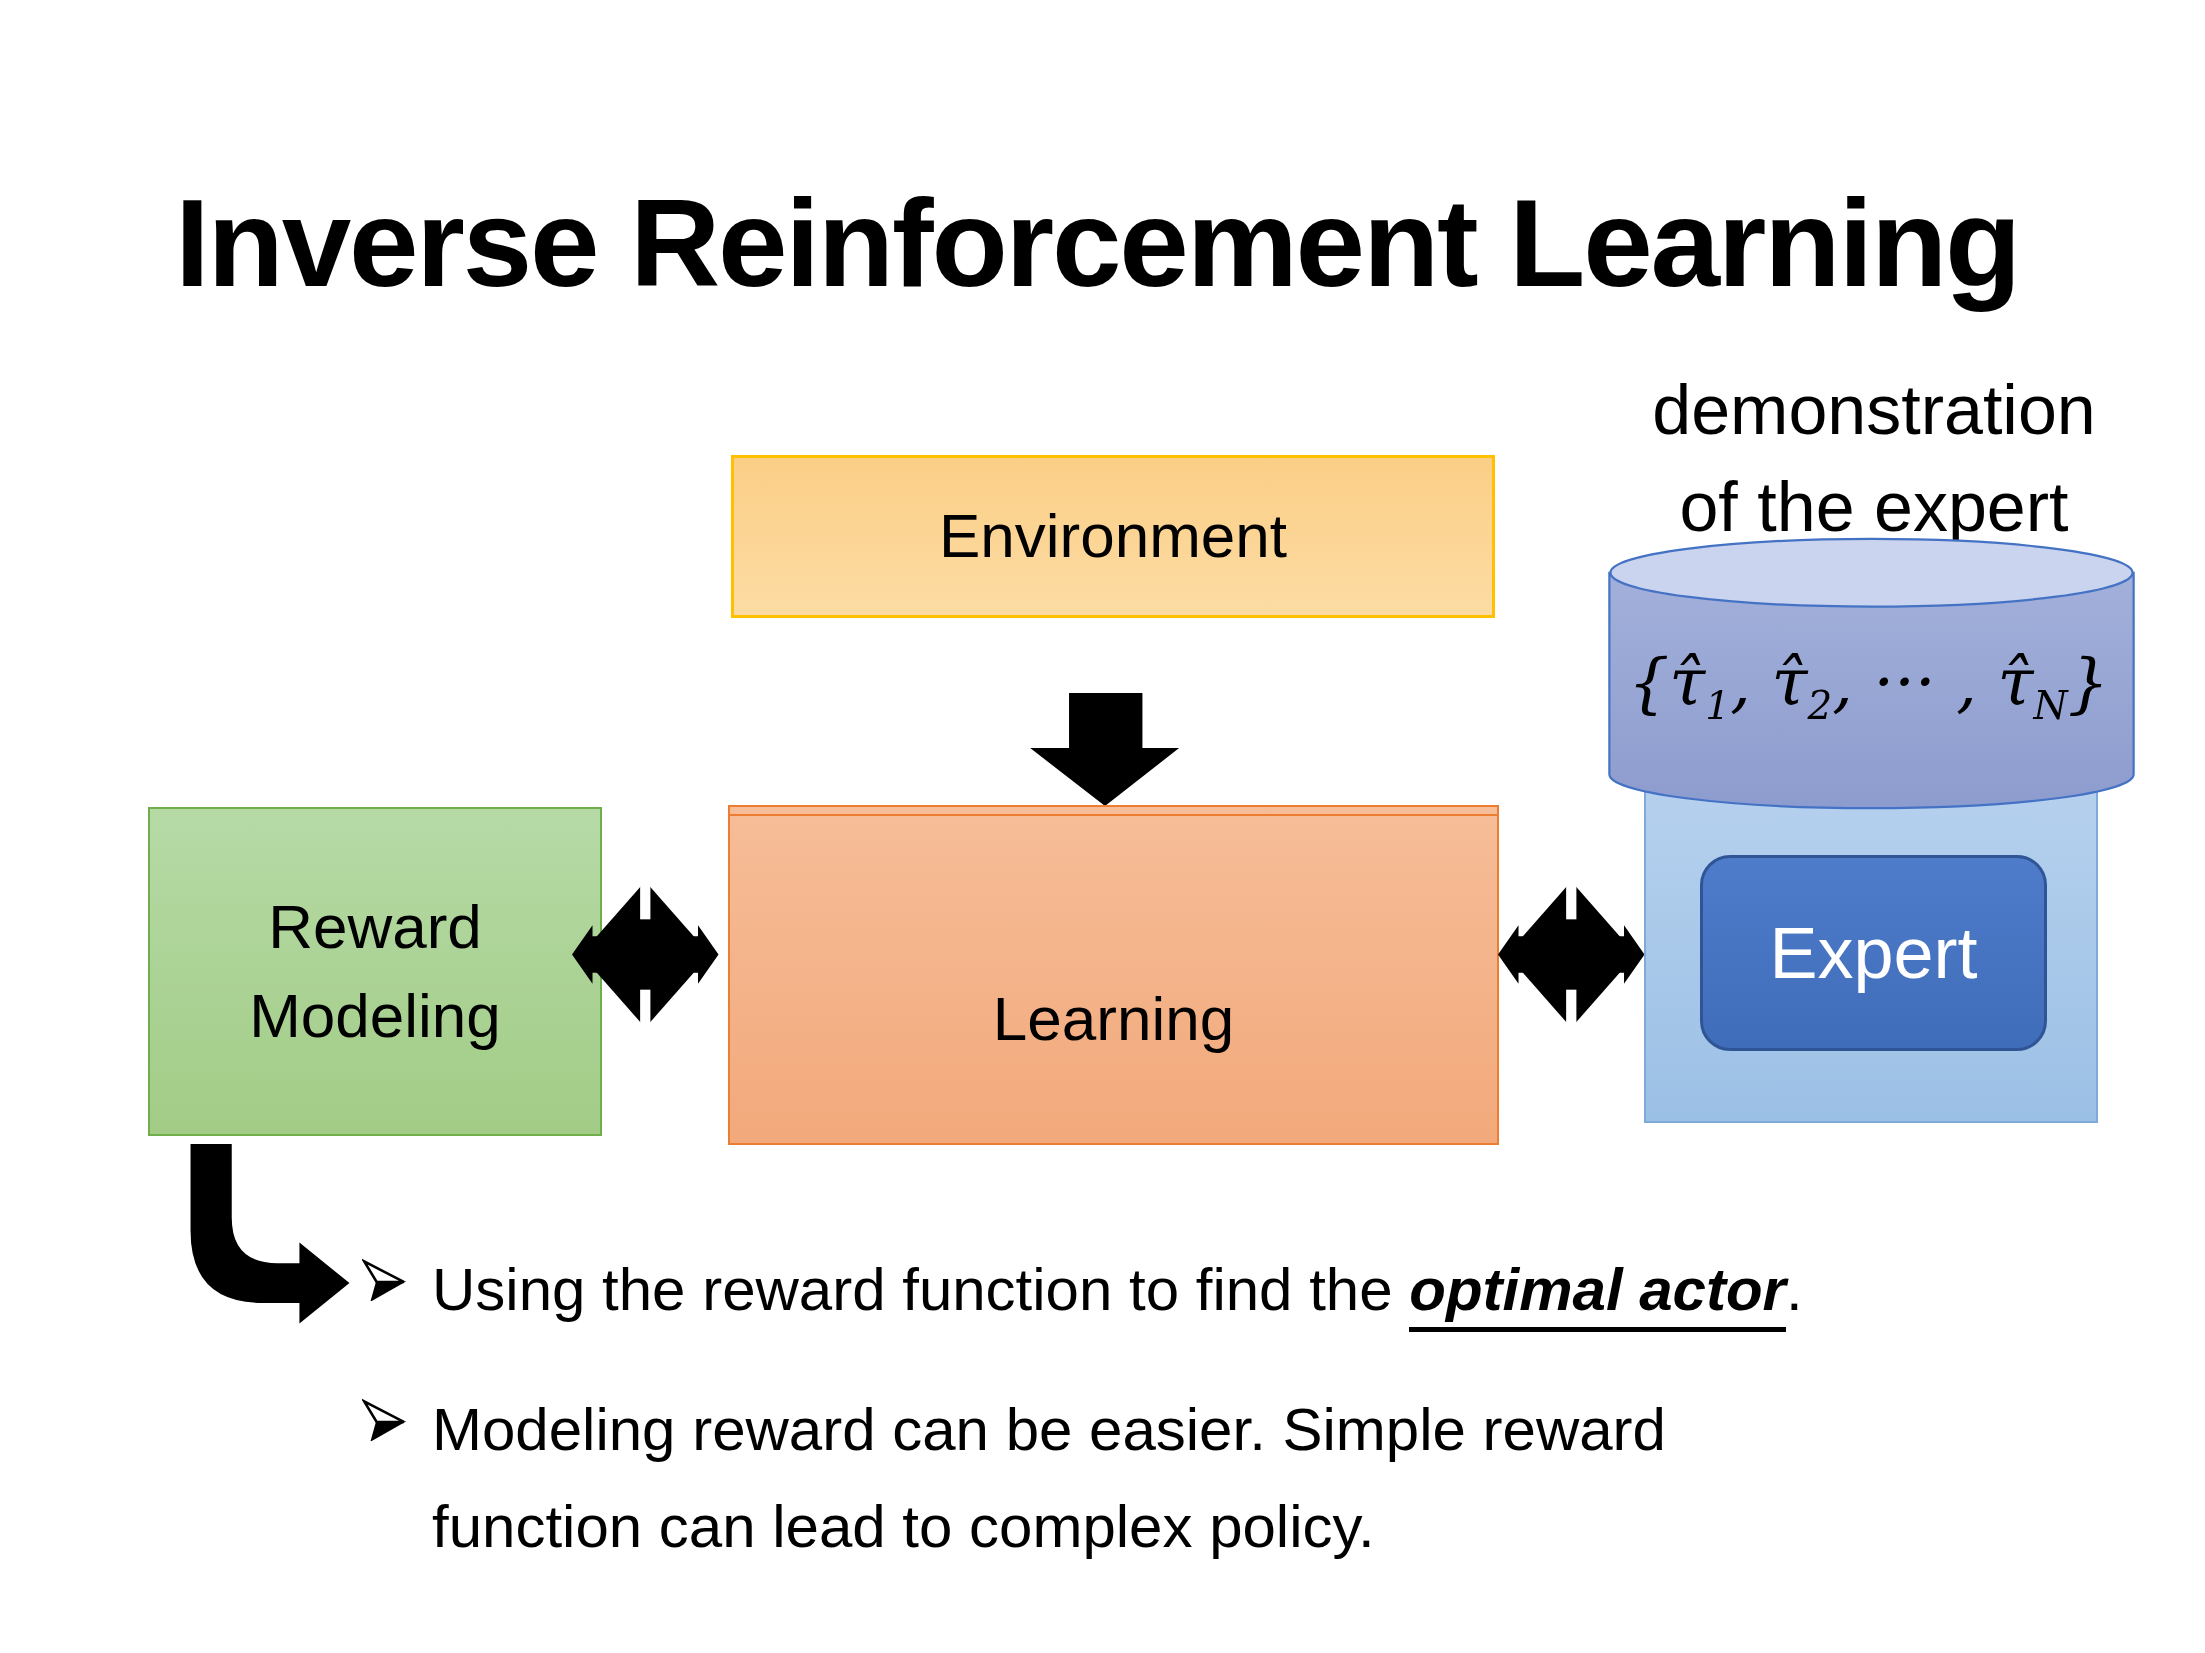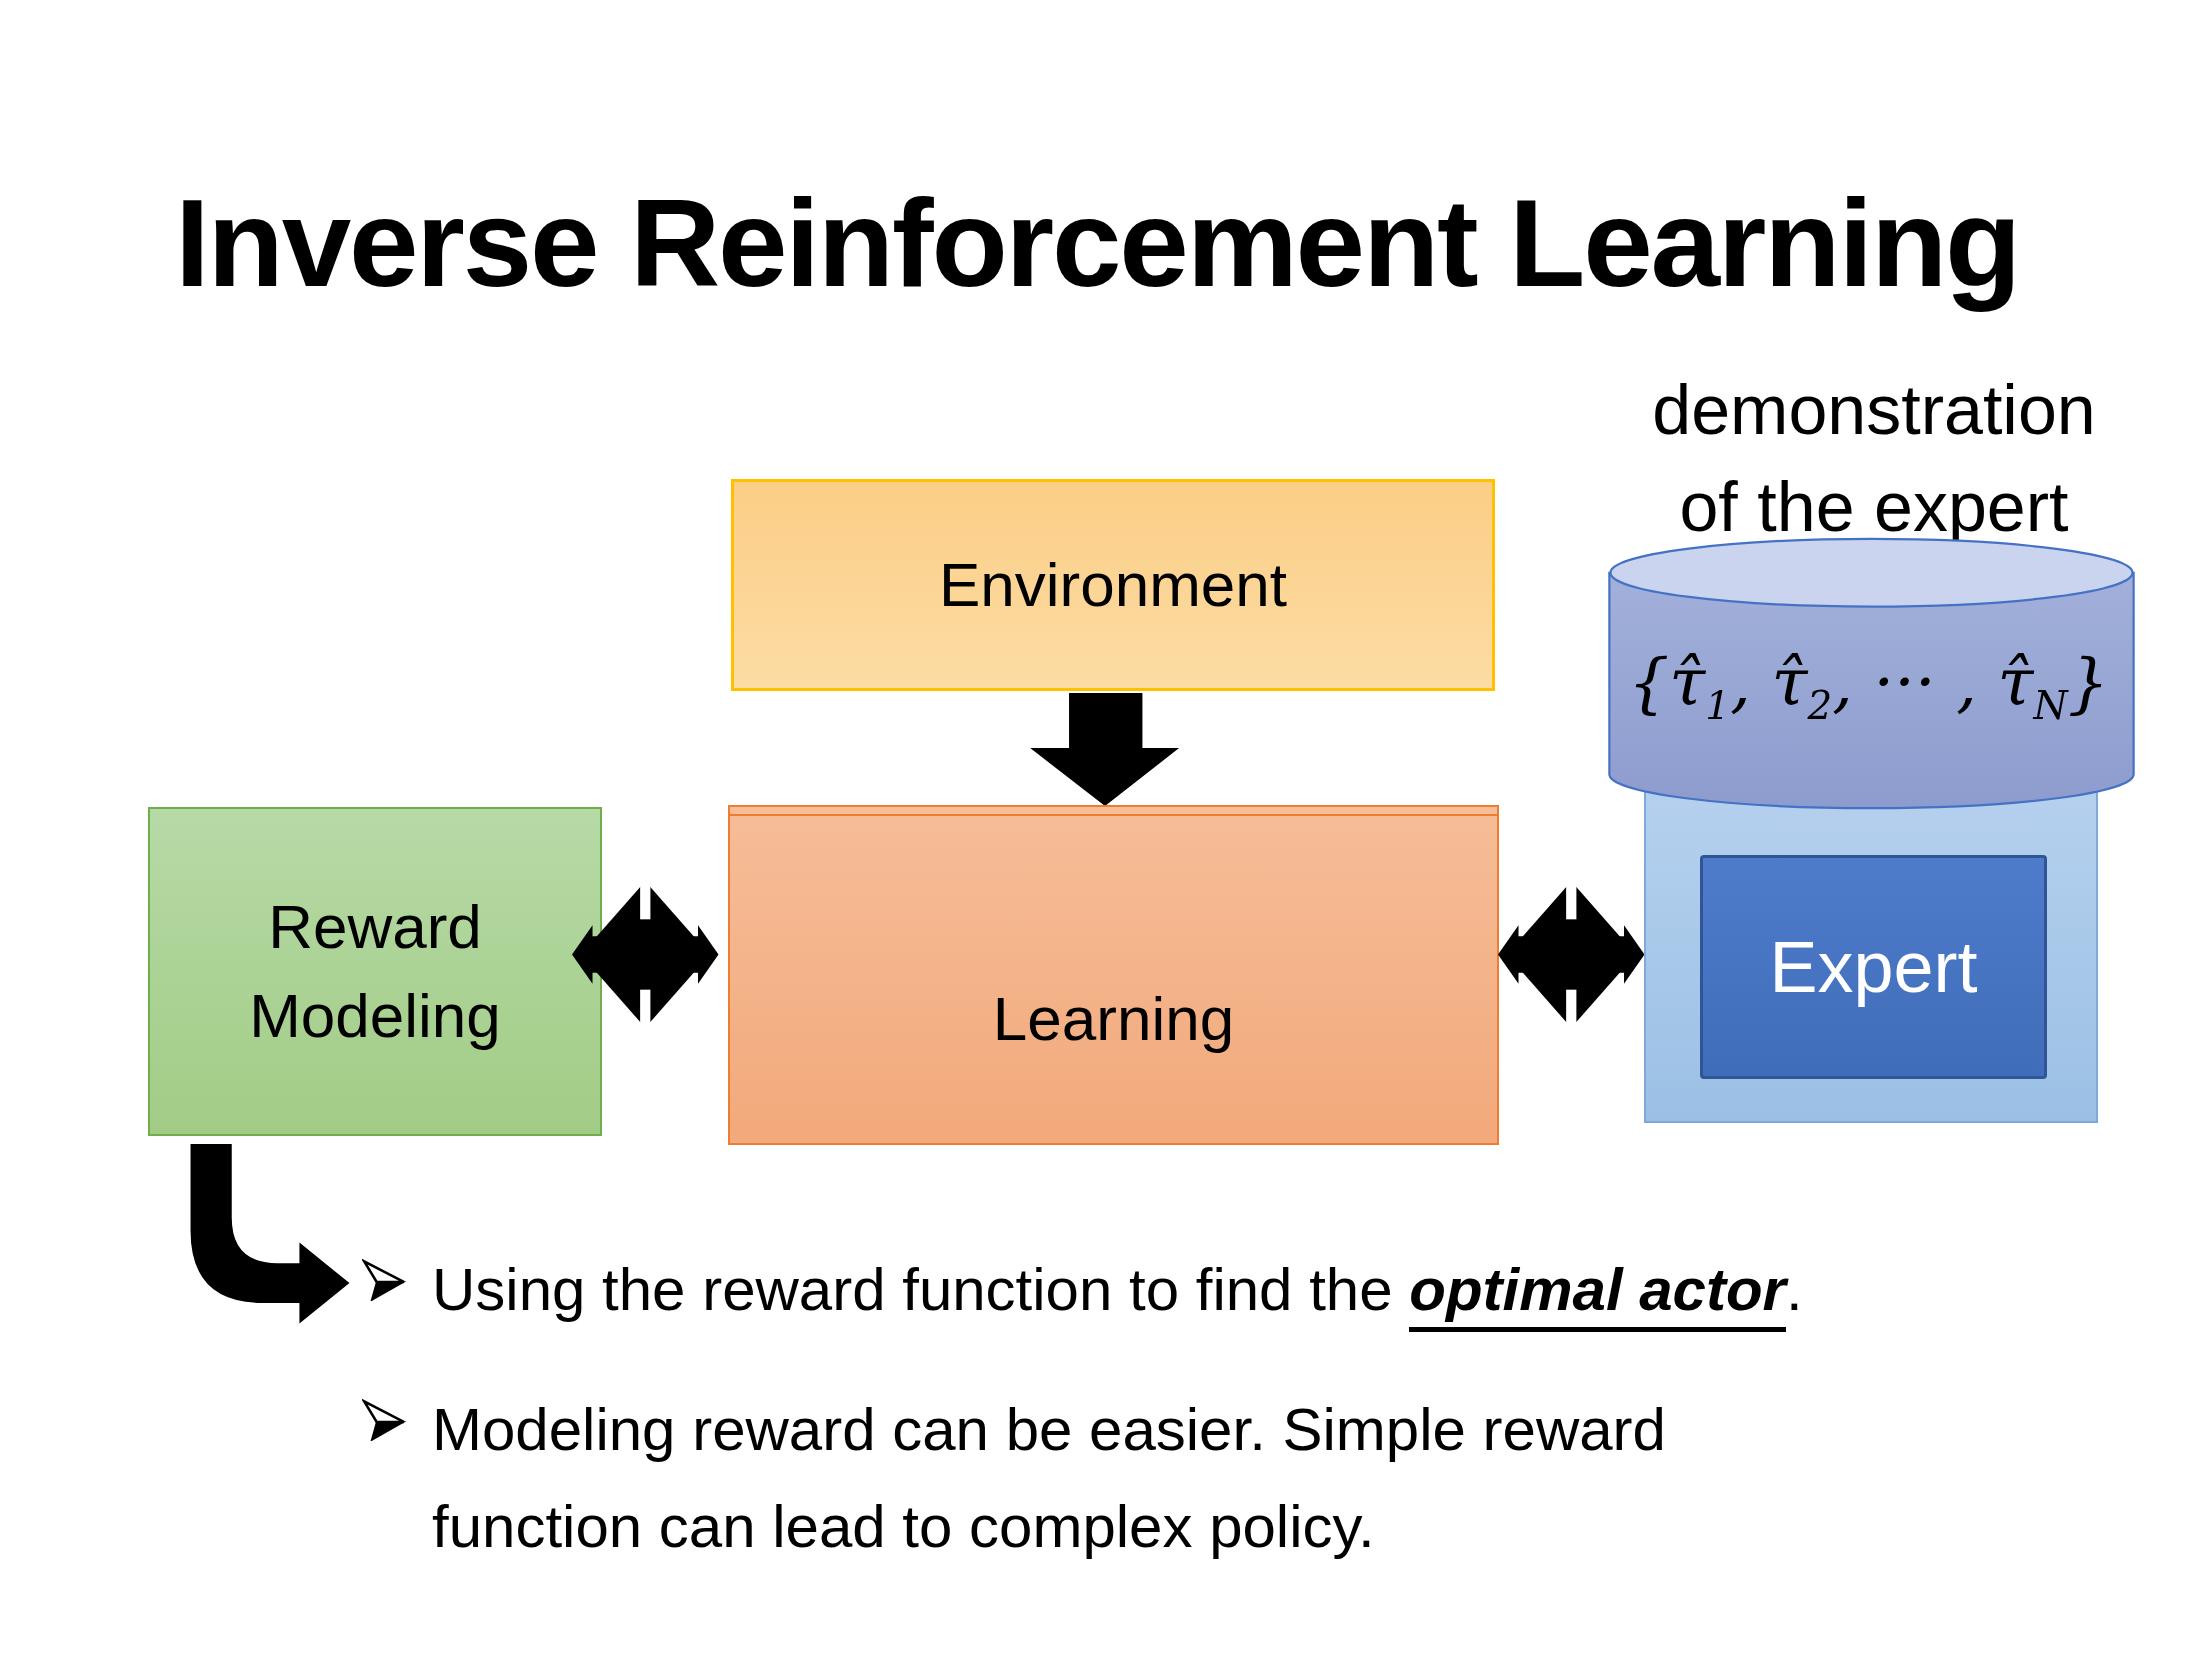--- a/index.html
+++ b/index.html
@@ -6,32 +6,32 @@
   .slide{position:relative;width:2205px;height:1654px;background:#ffffff;overflow:hidden;
          font-family:"Liberation Sans",sans-serif;color:#000;}
   .abs{position:absolute;}
 
   .title{left:175px;top:171px;font-size:125px;letter-spacing:-2.2px;white-space:nowrap;font-weight:bold;}
 
   .demo-label{left:1580px;top:362px;width:588px;text-align:center;font-size:70px;line-height:1.38;}
 
   .box{display:flex;align-items:center;justify-content:center;text-align:center;
        font-size:62px;line-height:1.42;box-sizing:border-box;}
-  .env-box{left:731px;top:479px;width:764px;height:212px;border:3.7px solid #FFC000;
+  .env-box{left:731px;top:455px;width:764px;height:163px;border:3.7px solid #FFC000;
            background:linear-gradient(180deg,#FBCE86 0%,#FCDCA4 100%);justify-content:center;}
   .reward-box{left:112px;top:807px;width:454px;height:329px;border:2.9px solid #6FAE4B;
            background:linear-gradient(180deg,#B6DAA6 0%,#A2CC86 100%);margin-left:36px;}
   .rl-box{left:728px;top:805px;width:771px;height:340px;border:2.9px solid #ED7D31;
            background:linear-gradient(180deg,#F6BD98 0%,#F2A97B 100%);}
   .rl-topline{position:absolute;top:7.4px;left:-1.5px;right:-1.5px;height:0;border-top:2.9px solid #ED7D31;}
 
   .expert-container{left:1644px;top:778px;width:454px;height:345px;box-sizing:border-box;
            border:2.2px solid #7FA9D6;background:linear-gradient(180deg,#B6D1EE 0%,#9BC0E5 100%);}
-  .expert-btn{left:1700px;top:855px;width:347px;height:224px;box-sizing:border-box;
-           border:3.7px solid #2F5597;border-radius:4px;
+  .expert-btn{left:1700px;top:855px;width:347px;height:196px;box-sizing:border-box;
+           border:3.7px solid #2F5597;border-radius:30px;
            background:linear-gradient(180deg,#4E7CCB 0%,#3F6DB9 100%);
            display:flex;align-items:center;justify-content:center;
            color:#ffffff;font-size:72px;}
 
   .formula{left:1604px;top:645px;width:529px;text-align:center;
            font-family:"DejaVu Serif","Liberation Serif",serif;font-style:italic;
            font-size:65px;white-space:nowrap;}
   .formula sub{font-size:0.6em;}
 
   .bullets{left:362px;top:1241px;width:1691px;}

